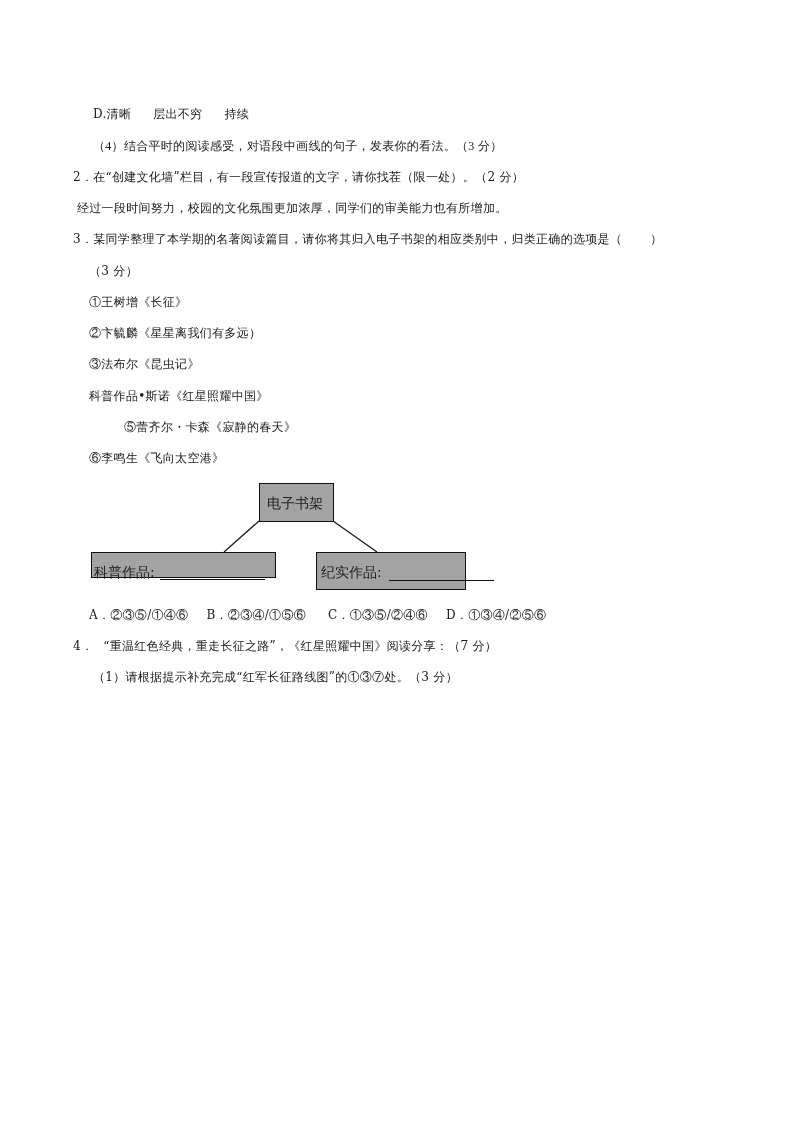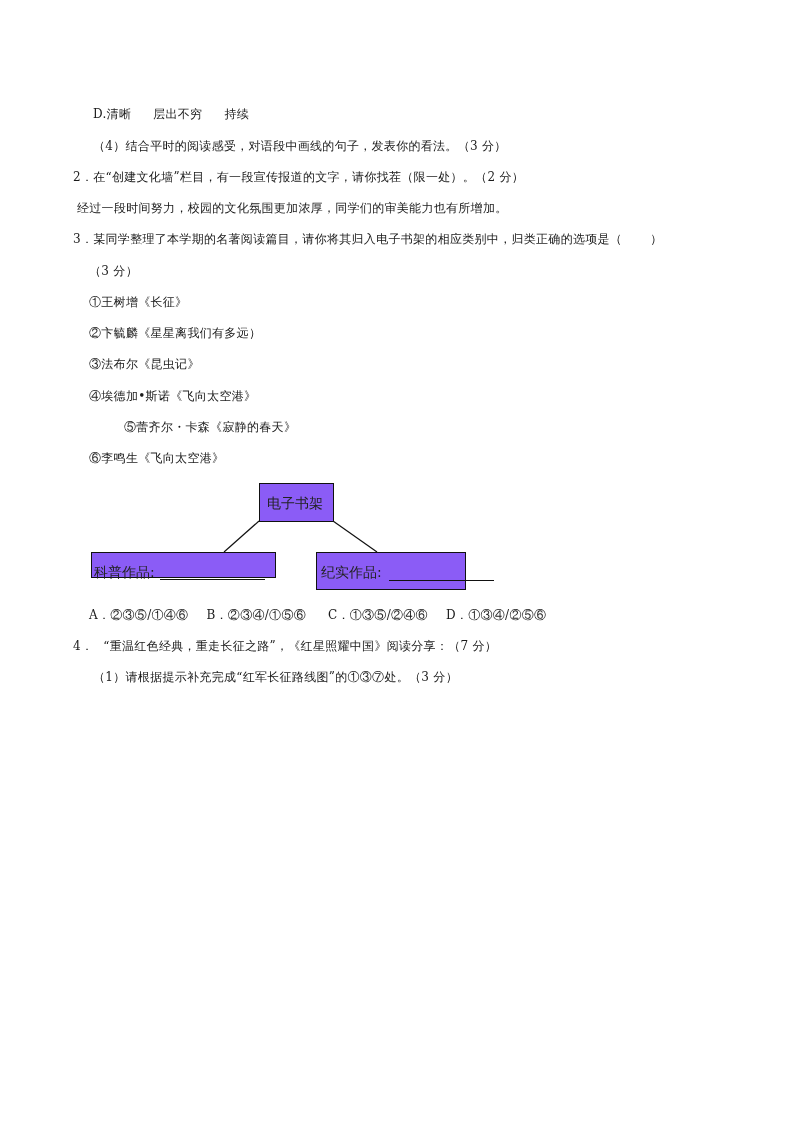--- a/index.html
+++ b/index.html
@@ -18,21 +18,21 @@
     .line {
       position: absolute;
       font-size: 12px;
       line-height: 18px;
       white-space: nowrap;
       letter-spacing: 0.3px;
     }
     .box {
       position: absolute;
       border: 1.3px solid #111;
-      background: #8b5cf6;
+      background: #a3a3a3;
       box-sizing: border-box;
     }
     .box-label {
       position: absolute;
       font-family: "DejaVu Sans", "Liberation Sans", sans-serif;
       font-size: 14px;
       line-height: 18px;
       white-space: nowrap;
       color: #222;
     }
@@ -56,34 +56,34 @@
     .sp-wide { display: inline-block; width: 22px; }
     .sp-mid { display: inline-block; width: 18px; }
   </style>
 </head>
 <body>
 
 <div class="line" style="left:93px; top:105px;">
   <span>D.清晰</span><span class="sp-wide"></span><span>层出不穷</span><span class="sp-wide"></span><span>持续</span>
 </div>
 
-<div class="line" style="left:93px; top:137px;">（4）结合平时的阅读感受，对语段中画线的句子，发表你的看法。（3 分）</div>
+<div class="line" style="left:93px; top:137px;font-family:Liberation Serif, serif;">（4）结合平时的阅读感受，对语段中画线的句子，发表你的看法。（3 分）</div>
 
 <div class="line" style="left:73px; top:168px;">2．在“创建文化墙”栏目，有一段宣传报道的文字，请你找茬（限一处）。（2 分）</div>
 <div class="line" style="left:77px; top:199px;">经过一段时间努力，校园的文化氛围更加浓厚，同学们的审美能力也有所增加。</div>
 
 <div class="line" style="left:73px; top:230px;">
   <span>3．某同学整理了本学期的名著阅读篇目，请你将其归入电子书架的相应类别中，归类正确的选项是（</span><span class="paren-gap"></span><span>）</span>
 </div>
 <div class="line" style="left:89px; top:262px;">（3 分）</div>
 
 <div class="line" style="left:89px; top:293px;">①王树增《长征》</div>
 <div class="line" style="left:89px; top:324px;">②卞毓麟《星星离我们有多远）</div>
 <div class="line" style="left:89px; top:355px;">③法布尔《昆虫记》</div>
-<div class="line" style="left:89px; top:387px;">④埃德加•斯诺《飞向太空港》</div>
+<div class="line" style="left:89px; top:387px;">科普作品•斯诺《红星照耀中国》</div>
 <div class="line" style="left:89px; top:418px;margin-left:35px;">⑤蕾齐尔・卡森《寂静的春天》</div>
 <div class="line" style="left:89px; top:449px;">⑥李鸣生《飞向太空港》</div>
 
 <svg class="connectors" viewBox="0 0 793 1122">
   <line x1="259" y1="521" x2="224" y2="552" stroke="#111" stroke-width="1.2"></line>
   <line x1="333" y1="521" x2="377" y2="552" stroke="#111" stroke-width="1.2"></line>
 </svg>
 
 <div class="box" style="left:259px; top:483px; width:75px; height:39px;">
   <span class="box-label" style="left:7px; top:10px;">电子书架</span>

